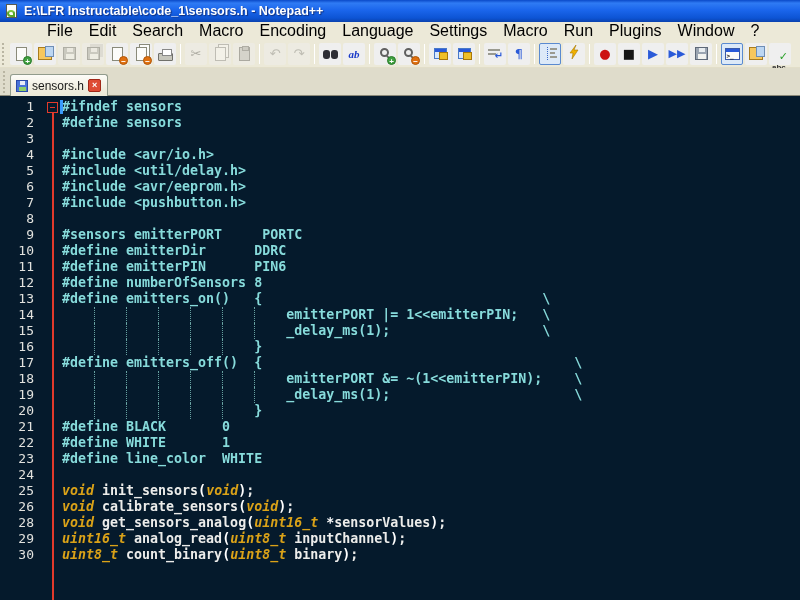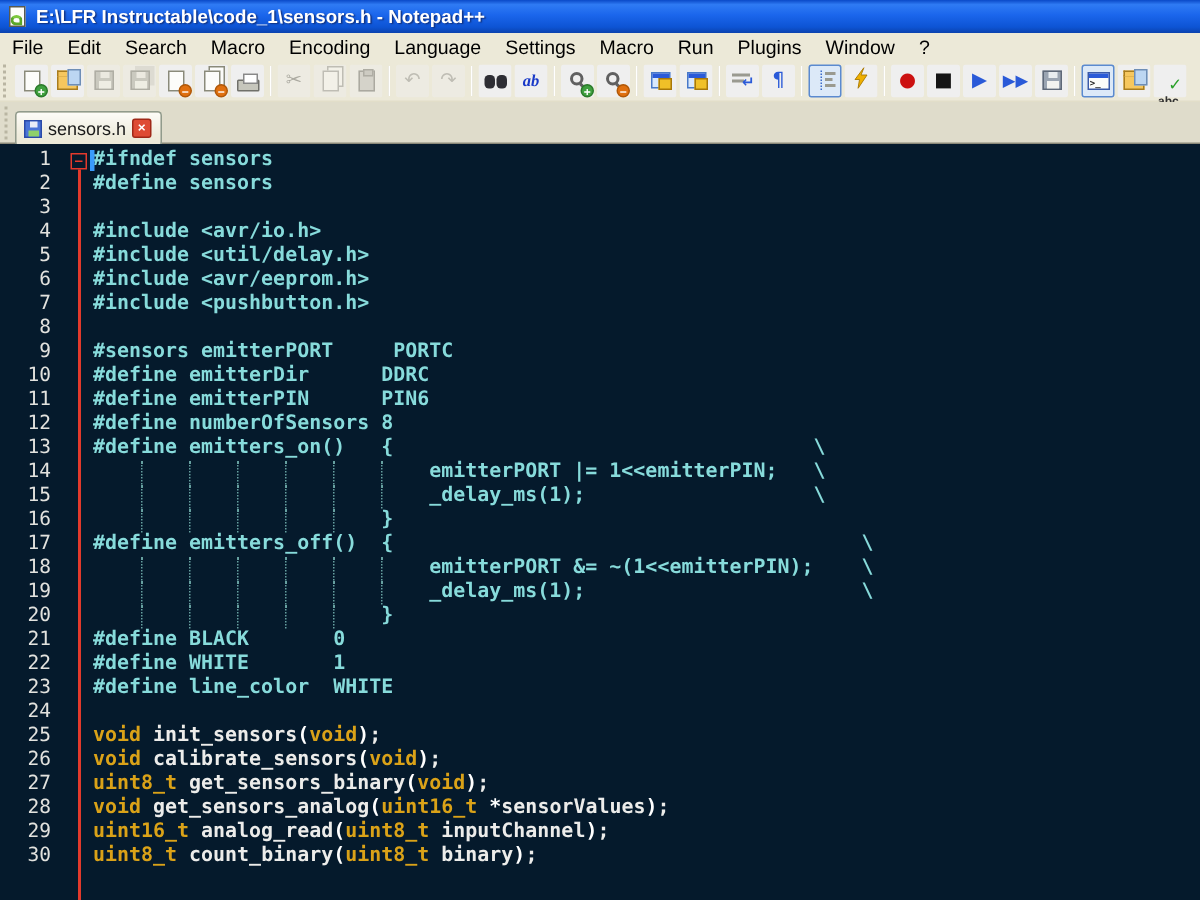--- a/index.html
+++ b/index.html
@@ -10,21 +10,21 @@
   .titlebar{
     height:22px; display:flex; align-items:center; padding-left:4px;
     background:linear-gradient(180deg,#0A49C8 0%,#2F7BF4 14%,#1B66EC 45%,#0D54D4 82%,#0A42AE 100%);
   }
   .np-icon{ width:15px; height:15px; position:relative; margin-right:5px; flex:0 0 auto;}
   .np-icon .pg{ position:absolute; left:2px; top:0; width:11px; height:14px; background:#FDFDFB; border:1px solid #5a5a50; }
   .np-icon .cham{ position:absolute; left:3px; top:6px; width:8px; height:7px; border:2px solid #5BA829; border-radius:50% 50% 0 50%; border-top-color:#7CC83C;}
   .title-text{ color:#fff; font-weight:bold; font-size:12.5px; text-shadow:1px 1px 1px #10307E; white-space:nowrap;}
 
   
-  .menubar{ height:18px; background:#ECE9D8; display:flex; align-items:center; font-size:13px; color:#000; }
+  .menubar{ height:18px; background:#ECE9D8; display:flex; align-items:center; font-size:16px; color:#000;margin-left:39px; }
   .menu-item{ padding:1px 8px; cursor:default; }
 
   
   .toolbar{ height:28px; background:#ECE9D8; display:flex; align-items:center; padding-left:1px; border-bottom:1px solid #E2DEC9;}
   .grip{ width:5px; height:22px; margin:0 2px 0 1px; border-left:2px dotted #b9b5a2;}
   .tsep{ width:1px; height:20px; background:#C2BDA8; border-right:1px solid #fff; margin:0 3px;}
   .tbtn{ width:22px; height:22px; margin:0 1px; display:flex; align-items:center; justify-content:center; position:relative; border:1px solid transparent; border-radius:2px;}
   .tbtn.pressed{ background:#DCE9F8; border-color:#5A8AD0;}
   .tbtn.disabled{ filter:grayscale(1); opacity:.45;}
   .tbtn .g{ font-size:13px; line-height:1; font-family:"DejaVu Sans", sans-serif;}
@@ -90,21 +90,21 @@
   .elines{ position:relative; padding-top:3px;}
   .erow{ display:flex; height:16px; }
   .enum{ width:40px; flex:0 0 auto; text-align:right; padding-right:6px; color:var(--lnum); font-weight:normal; font-size:13px;}
   .efold{ width:22px; flex:0 0 auto; position:relative;}
   .fold-box{ position:absolute; left:7px; top:3px; width:11px; height:11px; border:1px solid var(--fold); background:var(--bg); }
   .fold-box::before{ content:""; position:absolute; left:2px; top:4px; width:5px; height:1px; background:var(--fold);}
   .etext{ position:relative; flex:1; white-space:pre; color:var(--id);}
   .iguide{ position:absolute; top:0; bottom:0; border-left:1px dotted var(--guide); pointer-events:none;}
   .caret{ position:absolute; left:-2px; top:1px; width:3px; height:14px; background:var(--caret); pointer-events:none;}
   .tok-pre{ color:var(--pre);text-align:center; }
-  .tok-kw{ color:var(--kw); }
+  .tok-kw{ color:var(--kw); font-style:italic; }
   .tok-id{ color:var(--id); }
   .tok-op{ color:var(--op); }
 </style>
 </head>
 <body>
 
 <div class="titlebar">
   <span class="np-icon">
       <i class="pg"></i>
       <i class="cham"></i>
@@ -386,25 +386,20 @@
         <div class="enum">25</div>
         <div class="efold"></div>
         <div class="etext"><span class="tok-kw">void</span><span class="tok-id"> init_sensors</span><span class="tok-op">(</span><span class="tok-kw">void</span><span class="tok-op">)</span><span class="tok-id">;</span></div>
       </div>
       <div class="erow">
         <div class="enum">26</div>
         <div class="efold"></div>
         <div class="etext"><span class="tok-kw">void</span><span class="tok-id"> calibrate_sensors</span><span class="tok-op">(</span><span class="tok-kw">void</span><span class="tok-op">)</span><span class="tok-id">;</span></div>
       </div>
       <div class="erow">
-        <div class="enum">27</div>
-        <div class="efold"></div>
-        <div class="etext"><span class="tok-kw">uint8_t</span><span class="tok-id"> get_sensors_binary</span><span class="tok-op">(</span><span class="tok-kw">void</span><span class="tok-op">)</span><span class="tok-id">;</span></div>
-      </div>
-      <div class="erow">
         <div class="enum">28</div>
         <div class="efold"></div>
         <div class="etext"><span class="tok-kw">void</span><span class="tok-id"> get_sensors_analog</span><span class="tok-op">(</span><span class="tok-kw">uint16_t</span><span class="tok-id"> </span><span class="tok-op">*</span><span class="tok-id">sensorValues</span><span class="tok-op">)</span><span class="tok-id">;</span></div>
       </div>
       <div class="erow">
         <div class="enum">29</div>
         <div class="efold"></div>
         <div class="etext"><span class="tok-kw">uint16_t</span><span class="tok-id"> analog_read</span><span class="tok-op">(</span><span class="tok-kw">uint8_t</span><span class="tok-id"> inputChannel</span><span class="tok-op">)</span><span class="tok-id">;</span></div>
       </div>
       <div class="erow">

